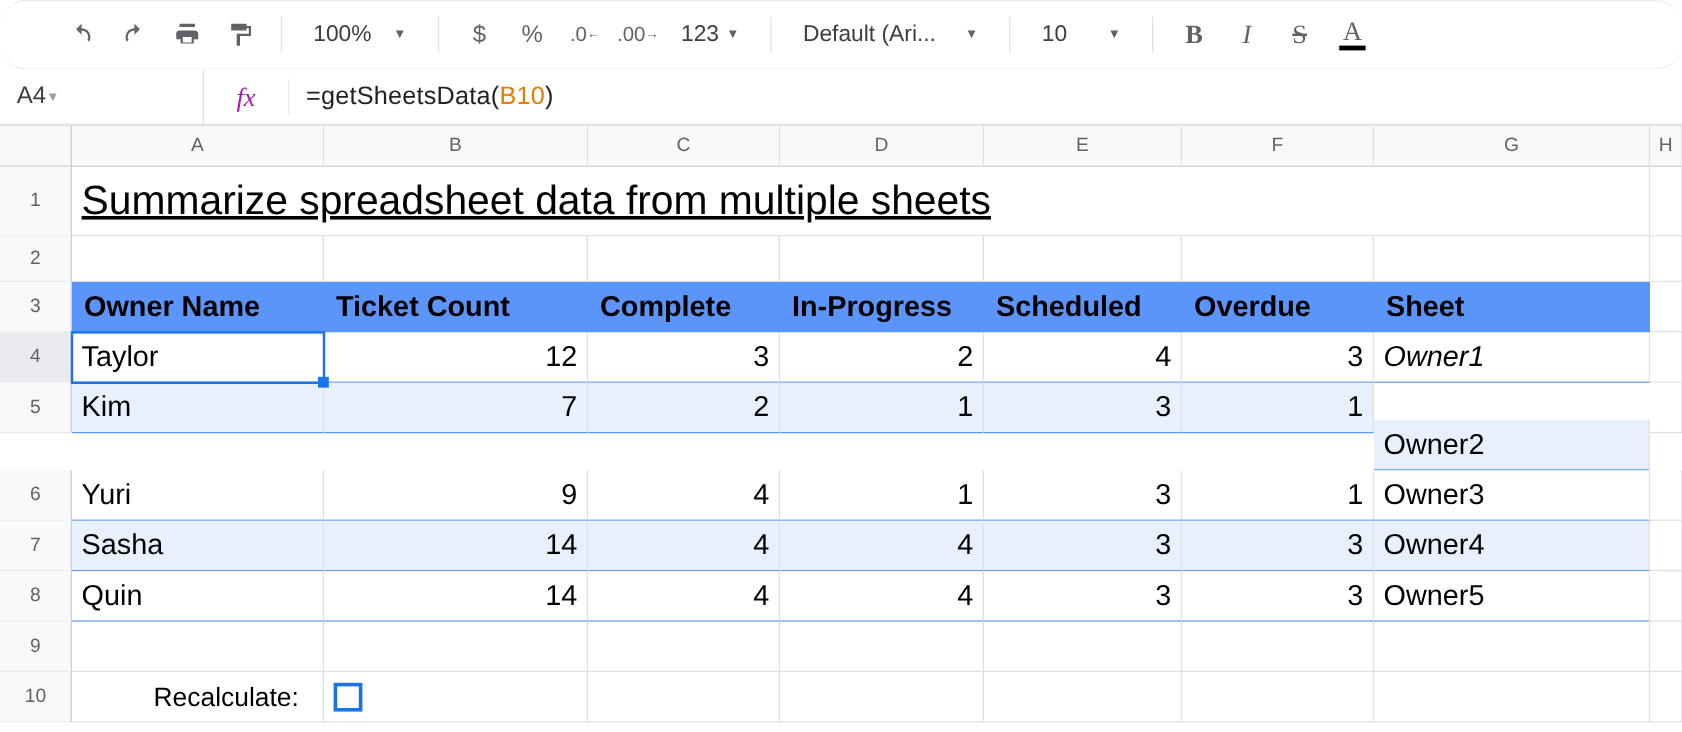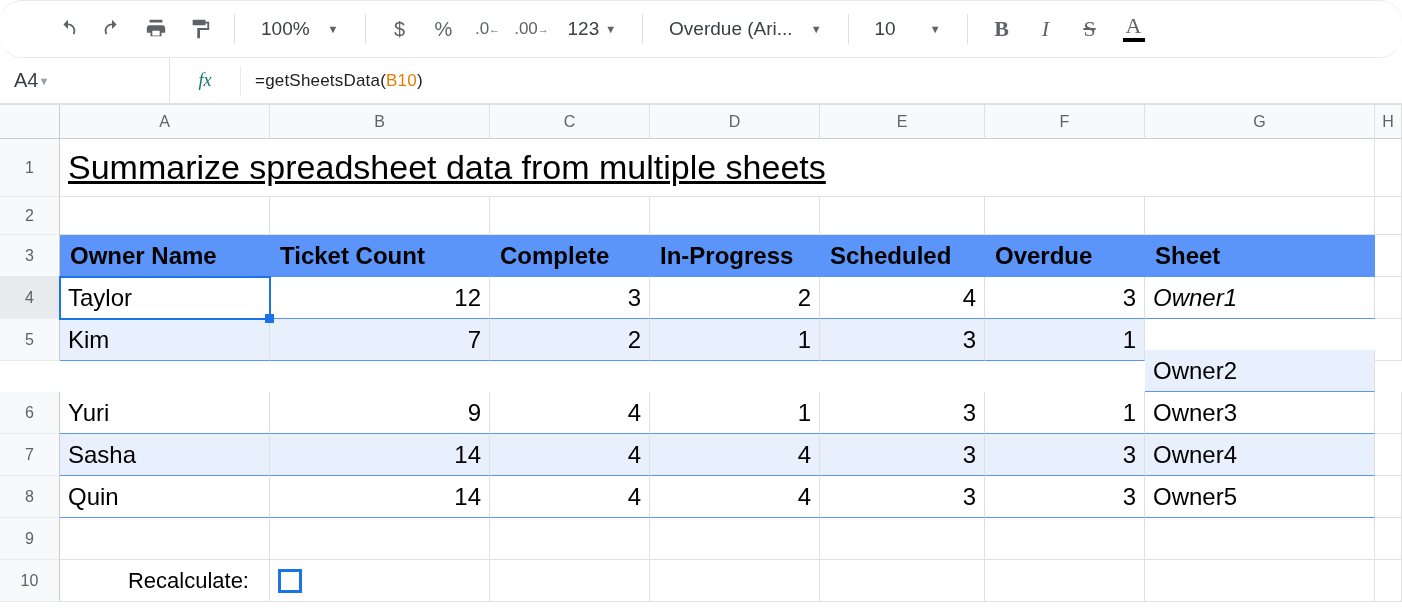--- a/index.html
+++ b/index.html
@@ -86,28 +86,28 @@
   }
   .name-box {
     font-size: 20px;
     color: #3c4043;
   }
   .fx-label {
     width: 70px;
     text-align: center;
     font-style: italic;
     font-family: serif;
-    color: #0f766e;
-    font-size: 18px;
+    color: #a21caf;
+    font-size: 22px;
   }
   .fx-sep { width:1px; height:30px; background:#e8eaed;}
   .formula-input {
     flex: 1;
     padding-left: 14px;
-    font-size: 17px;
+    font-size: 21px;
     font-family: Arial, sans-serif;
     color: #202124;
     letter-spacing: 0.2px;
   }
   .formula-input .fn-ref { color: #e67c00; }
 
   
   .sheet {
     display: grid;
     grid-template-columns: 60px 210px 220px 160px 170px 165px 160px 230px 27px;
@@ -236,21 +236,21 @@
   <div class="tb-btn">$</div>
   <div class="tb-btn">%</div>
   <div class="tb-btn" style="font-size:17px;">.0<br><span style="font-size:11px">←</span></div>
   <div class="tb-btn" style="font-size:17px;">.00<br><span style="font-size:11px">→</span></div>
   <div class="tb-combo" style="gap:6px">
     <span>123</span>
     <span class="caret">▼</span>
   </div>
   <div class="tb-sep"></div>
   <div class="tb-combo font">
-    <span>Overdue (Ari...</span>
+    <span>Default (Ari...</span>
     <span class="caret">▼</span>
   </div>
   <div class="tb-sep"></div>
   <div class="tb-combo" style="min-width:90px; justify-content:space-between">
     <span>10</span>
     <span class="caret">▼</span>
   </div>
   <div class="tb-sep"></div>
   <div class="tb-btn tb-bold">B</div>
   <div class="tb-btn tb-italic">I</div>

